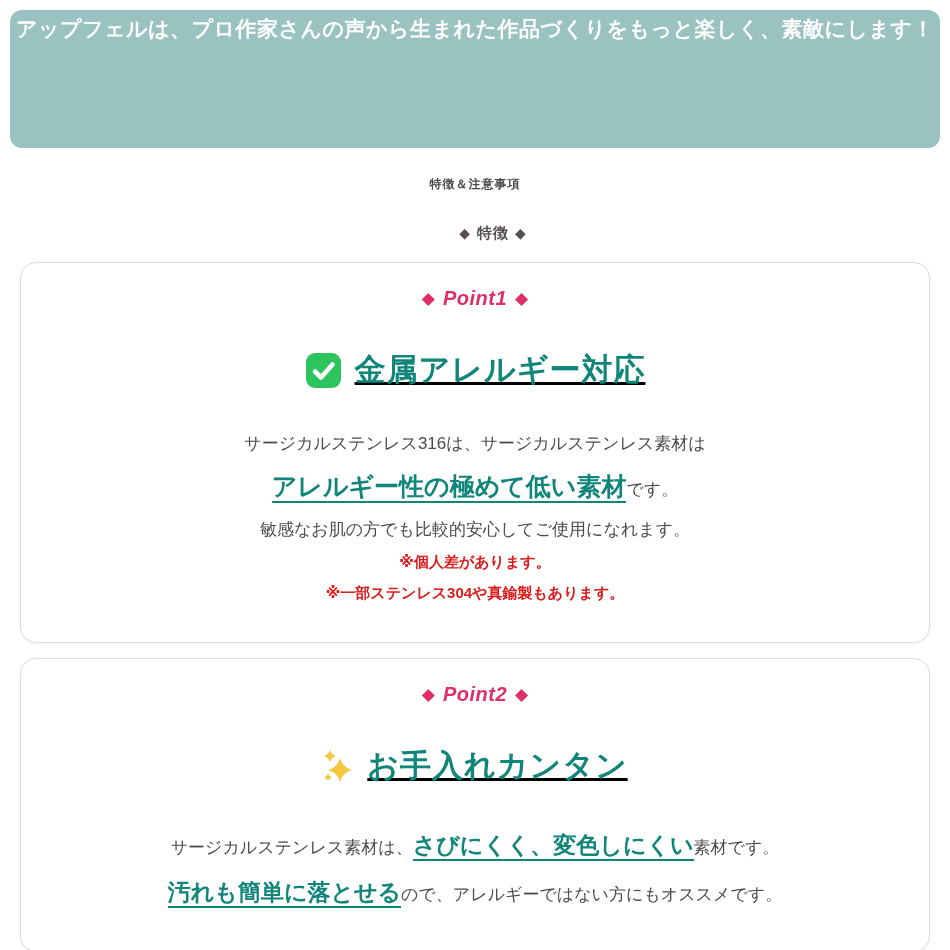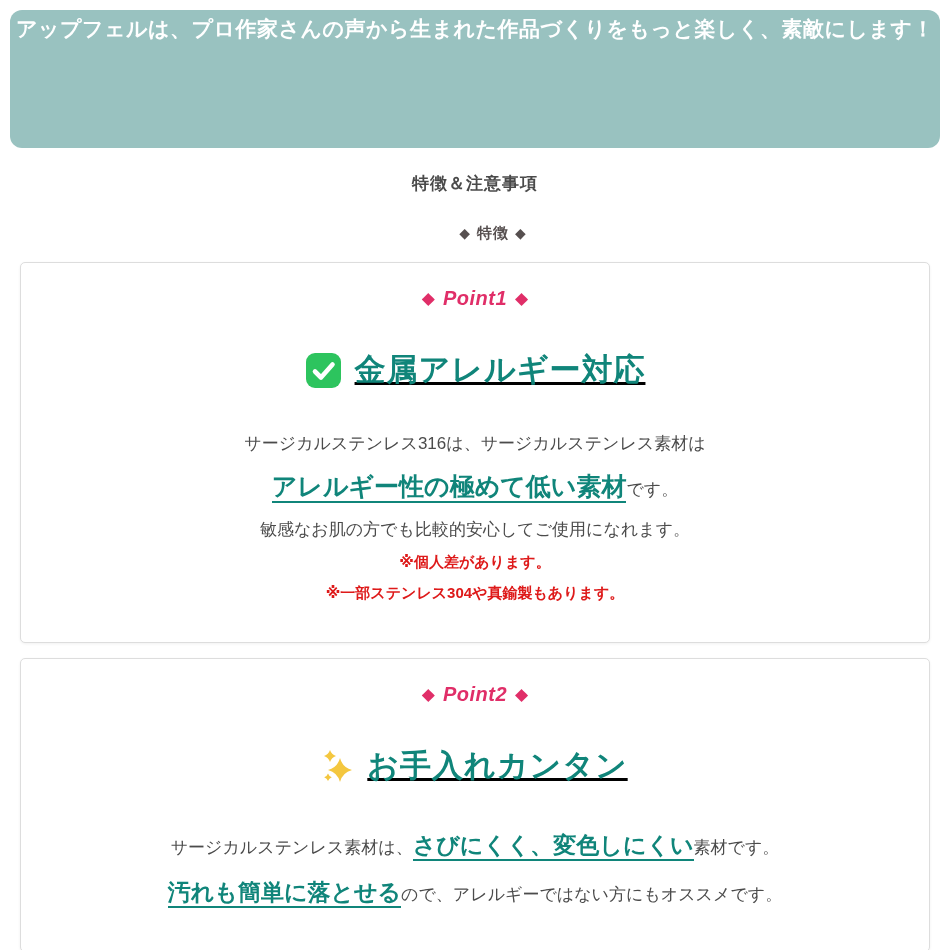--- a/index.html
+++ b/index.html
@@ -32,21 +32,21 @@
     font-weight: bold;
     font-size: 21px;
     line-height: 37px;
     letter-spacing: 0.5px;
   }
 
   
   .section-title {
     margin-top: 27px;
     text-align: center;
-    font-size: 17px;
+    font-size: 12px;
     line-height: 18px;
     font-weight: bold;
     color: #4a4a4a;
     letter-spacing: 1px;
   }
   .section-subtitle {
     margin-top: 30px;
     text-align: center;
     font-size: 15px;
     line-height: 20px;
@@ -55,21 +55,21 @@
     letter-spacing: 1px;
     padding-left: 36px;
   }
   .section-subtitle .diamond { font-size: 14px; padding: 0 6px; }
 
   
   .card {
     margin: 0 20px;
     background: #ffffff;
     border: 1px solid #dddddd;
-    border-radius: 5px;
+    border-radius: 16px;
     box-shadow: 0 1px 3px rgba(0,0,0,0.06);
     box-sizing: border-box;
     text-align: center;
   }
   .card-1 { margin-top: 19px; padding-bottom: 38px; }
   .card-2 { margin-top: 15px; padding-bottom: 38px; }
 
   .point-label {
     margin-top: 22px;
     font-size: 20px;

